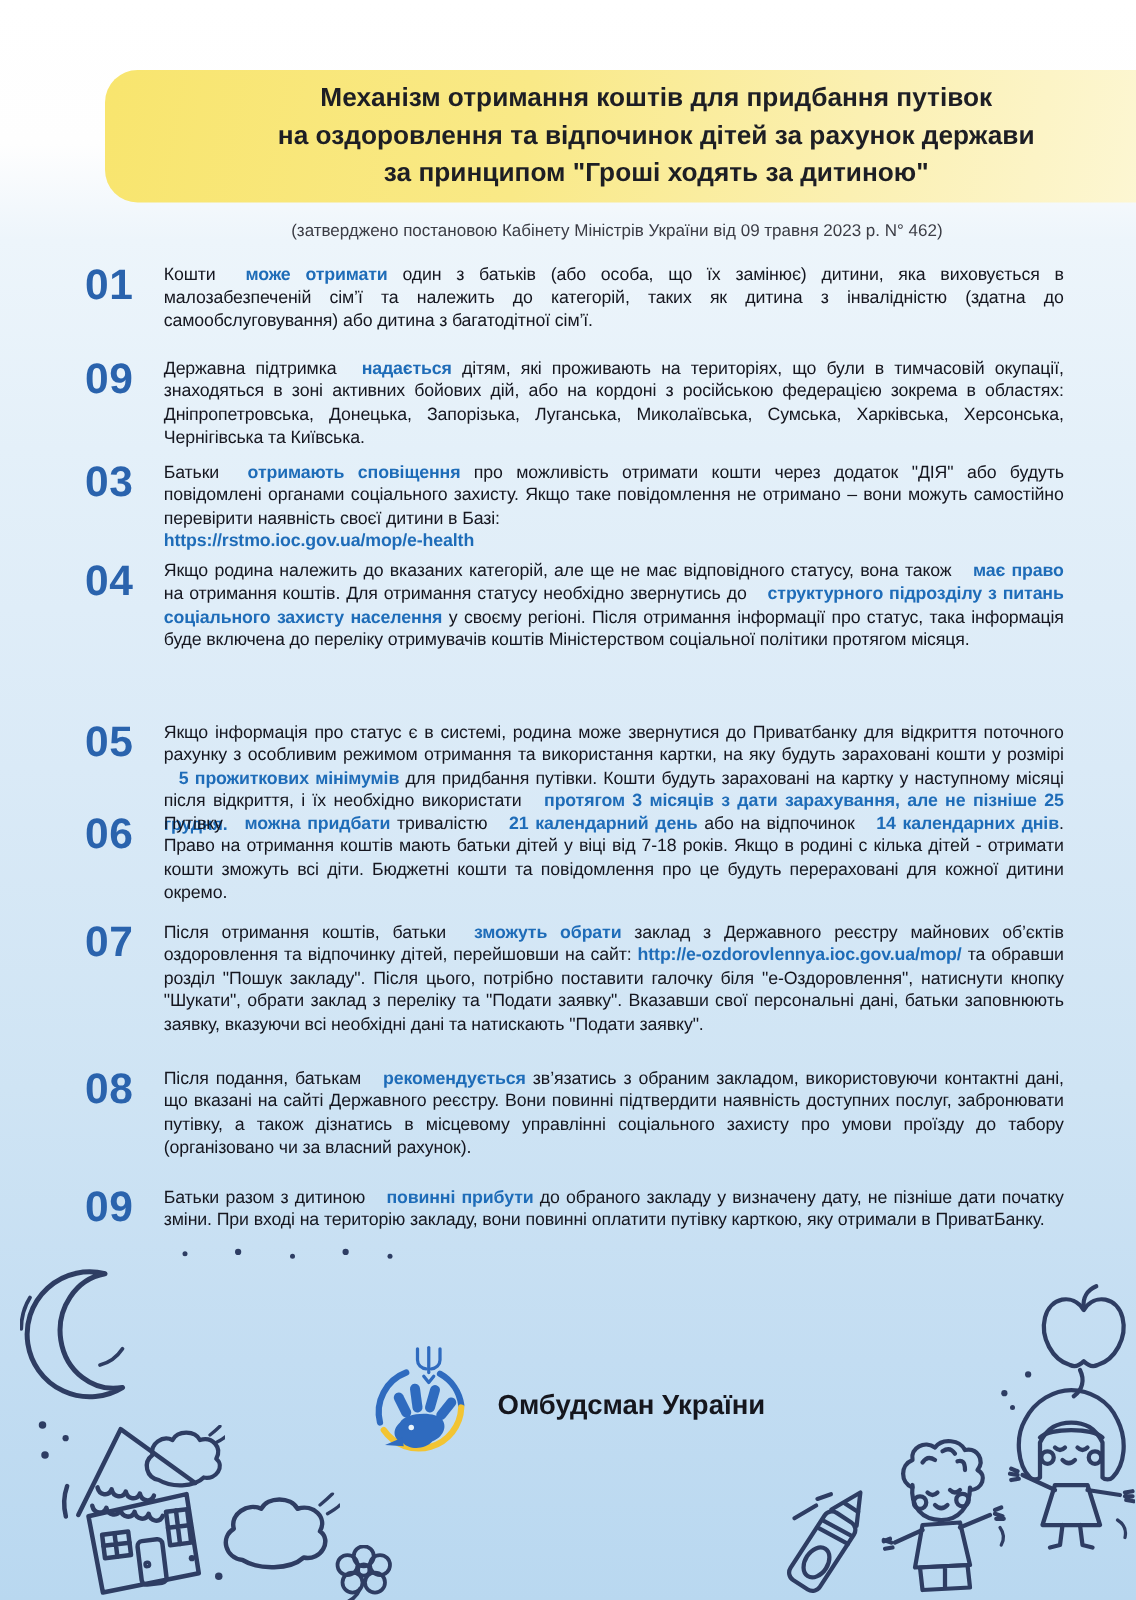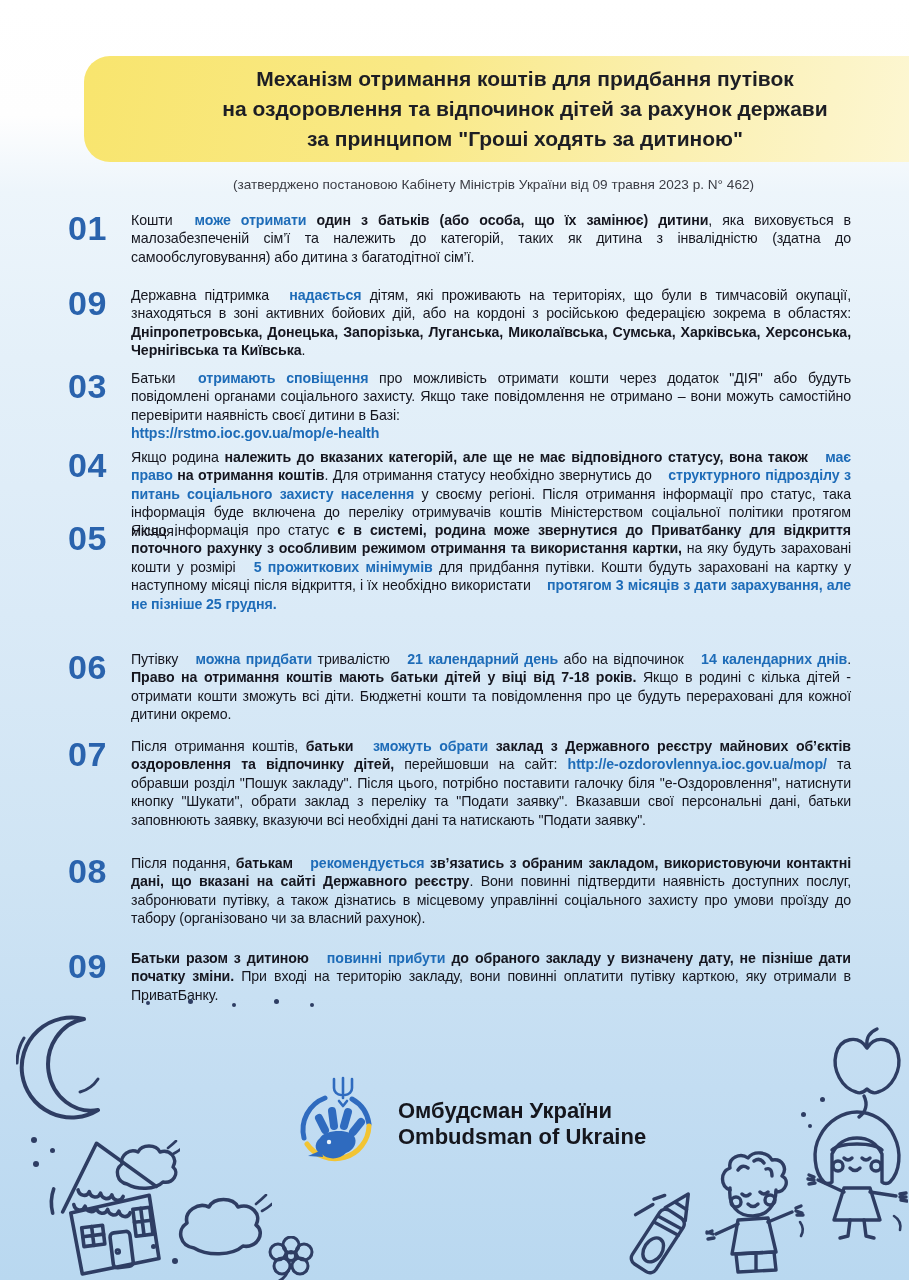--- a/index.html
+++ b/index.html
@@ -29,26 +29,26 @@
   .item{position:absolute;left:68px;width:783px;display:flex;gap:6px;align-items:flex-start;}
   .item .num{
     width:57px;flex:0 0 57px;font-size:34px;font-weight:600;color:#2a63ad;
     line-height:1;letter-spacing:.5px;
   }
   .item .txt{
     flex:1;font-size:14.2px;line-height:1.3;color:#15161f;text-align:justify;
     letter-spacing:-.1px;
   }
   .sg-n{font-weight:400;}
-  .sg-b{font-weight:700;}
+  .sg-b{font-weight:400;}
   .sg-hl{font-weight:700;color:#1e6cb8;padding-left:12px;}
   .sg-link{font-weight:700;color:#1e6cb8;text-decoration:none;cursor:pointer;}
   .txt a.sg-link:last-child{display:block;text-align:left;}
   .item-1{top:211px}.item-2{top:286px}.item-3{top:369px}
-  .item-4{top:448px}.item-5{top:521px}.item-6{top:650px}
+  .item-4{top:448px}.item-5{top:577px}.item-6{top:650px}
   .item-7{top:737px}.item-8{top:854px}.item-9{top:949px}
   
   .logo-row{position:absolute;left:294px;top:1076px;display:flex;align-items:center;gap:16px;}
   .logo-text div{font-size:22px;font-weight:700;color:#15161d;line-height:1.18;}
   
   .doodle{position:absolute;}
   .doodle path,.doodle rect,.doodle circle,.doodle ellipse,.doodle polyline{
     fill:none;stroke:#2e3d63;stroke-linecap:round;stroke-linejoin:round;
   }
   .dot{position:absolute;border-radius:50%;background:#2e3d63;}
@@ -125,21 +125,20 @@
         <path d="M40 50 L38 35"></path>
         <path d="M50 50 L54 36"></path>
         <path d="M59 56 L67 46"></path>
       </g>
       <path d="M26 62 C30 54 54 52 60 60 C64 66 60 74 52 77 C46 84 33 84 28 78 C21 76 19 68 26 62 Z" fill="#2f6bbf"></path>
       <path d="M28 74 L14 80 L29 81 Z" fill="#2f6bbf"></path>
       <circle cx="35" cy="66" r="2.2" fill="#eaf4fb"></circle>
     </svg>
     <div class="logo-text">
       <div>Омбудсман України</div>
-      <div>Ombudsman of Ukraine</div>
     </div>
   </div>
 
   <svg class="doodle" style="left:16px;top:1012px;width:95px;height:115px" viewBox="0 0 95 115">
     <path d="M68 7 A50 50 0 1 0 82 98 A40 43 0 1 1 68 7 Z" stroke-width="4"></path>
     <path d="M8 26 C3 34 1 43 1 51" stroke-width="3"></path>
     <path d="M64 80 C72 78 78 73 82 67" stroke-width="3"></path>
   </svg>
 
   <svg class="doodle" style="left:46px;top:1128px;width:130px;height:152px" viewBox="0 0 130 152">

